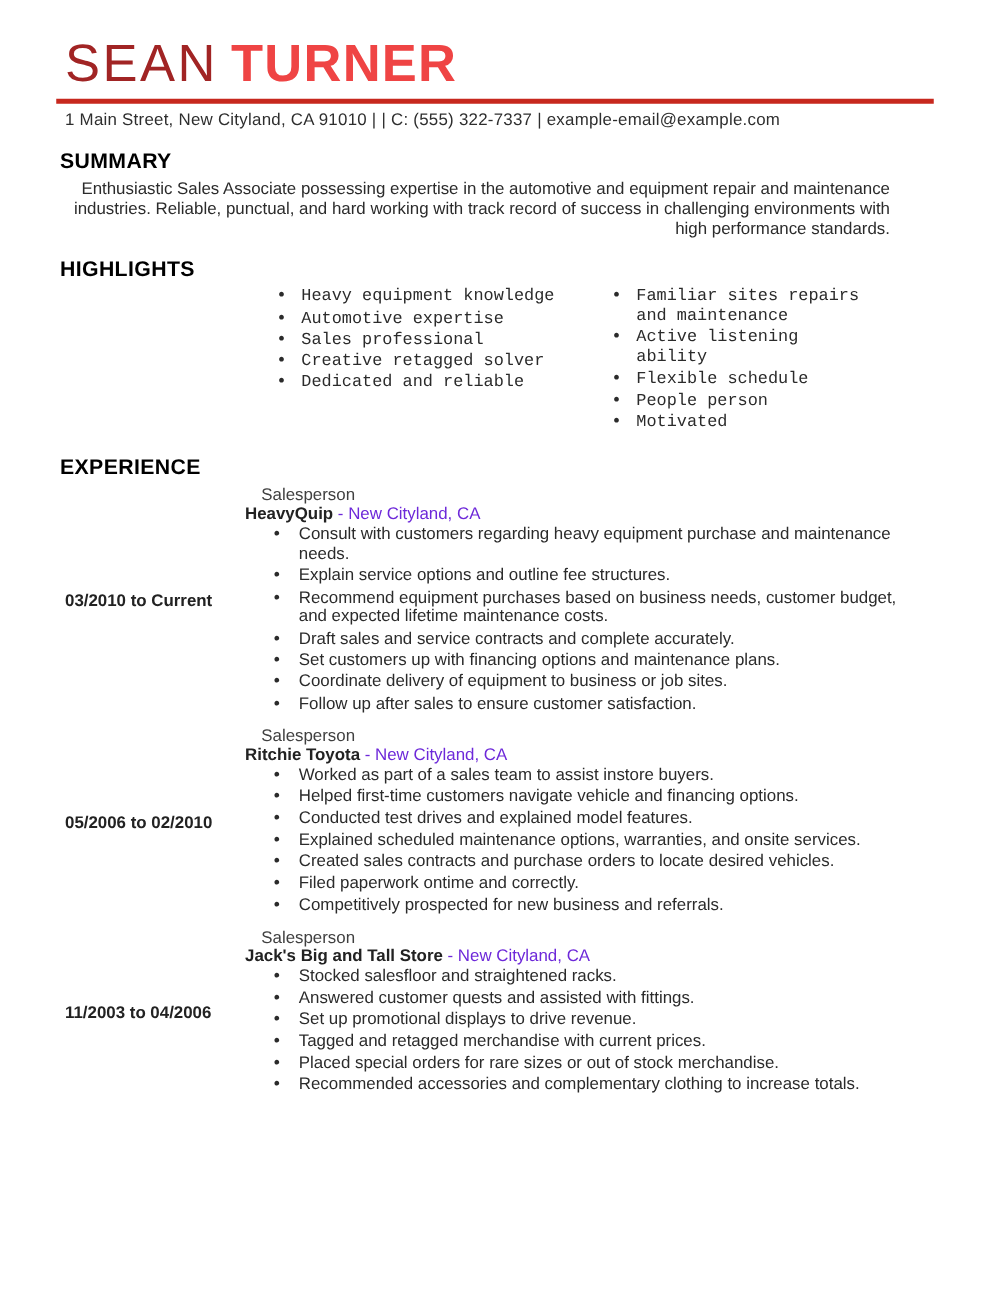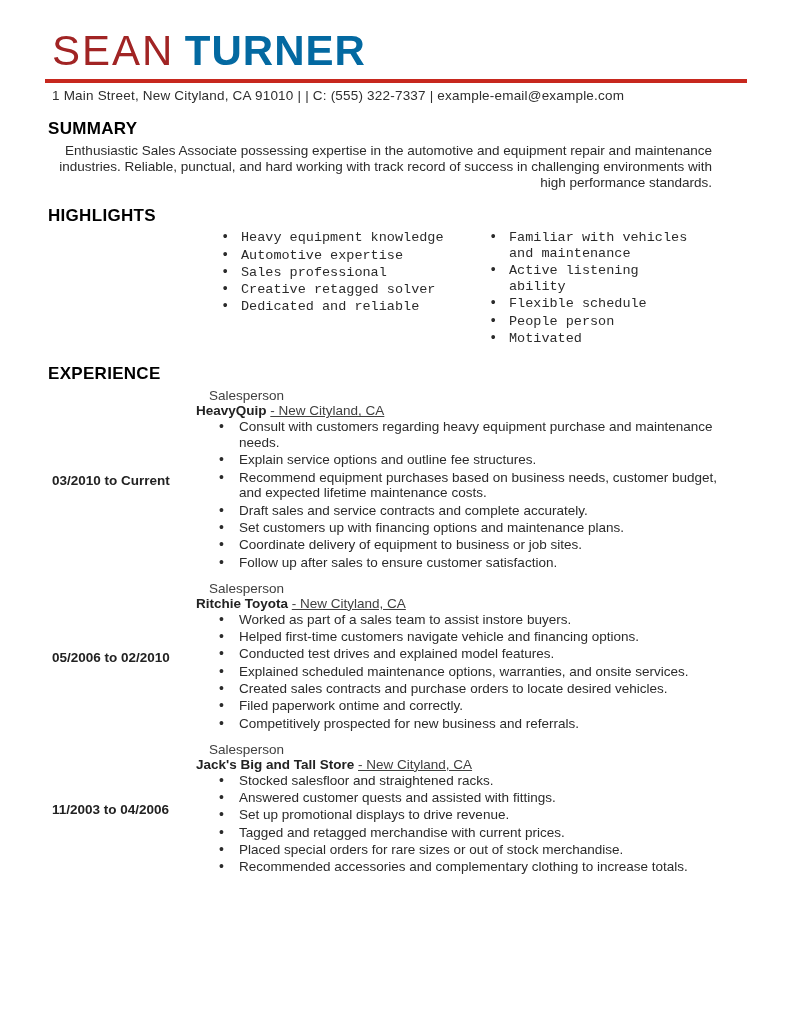--- a/index.html
+++ b/index.html
@@ -7,21 +7,21 @@
     width:800px; height:1035px; overflow:hidden;
     font-family:"Liberation Sans", sans-serif;
     color:#2b2b2b;
     -webkit-font-smoothing:antialiased;
   }
   .page { padding:30px 53px 0 45px; }
 
   
   .name-line { padding-left:7px; line-height:1; white-space:nowrap; }
   .name-first { font-size:42px; font-weight:400; color:#a12424; letter-spacing:2px; }
-  .name-last  { font-size:42px; font-weight:700; color:#0369a1; letter-spacing:1px; margin-left:6px;text-align:right; }
+  .name-last  { font-size:42px; font-weight:700; color:#ef4444; letter-spacing:1px; margin-left:6px;text-align:right; }
   .header-rule { height:4px; background:#c7281e; margin-top:7px; width:702px; }
   .contact-line { font-size:13.5px; color:#2e2e2e; padding:5px 0 0 7px; letter-spacing:0.2px; }
 
   
   .section-heading {
     font-size:17px; font-weight:700; color:#000000;
     letter-spacing:0.3px; margin:16px 0 4px 3px;
   }
 
   .body-text { font-size:13.5px; line-height:1.17;text-align:right; }
@@ -41,21 +41,21 @@
   .job { display:flex; align-items:center; margin-bottom:9px; }
   .job-dates {
     width:151px; flex-shrink:0;
     font-size:13.5px; font-weight:700; color:#222222; padding-top:1px; padding-left:7px;
     white-space:nowrap; box-sizing:border-box;
   }
   .job-body { width:540px; }
   .job-title { font-size:13.5px; font-weight:400; color:#404040;margin-left:13px; }
   .job-company-line { font-size:13.5px; margin-bottom:1px; }
   .job-company { font-weight:700; color:#222222; }
-  .job-location { color:#404040;text-decoration:underline; }
+  .job-location { color:#6d28d9; }
   .job-body ul.bullets { margin-left:22px; max-width:518px; }
 </style>
 </head>
 <body>
 
 <div class="page">
 
   <div class="name-line">
     <span class="name-first">SEAN</span>
     <span class="name-last">TURNER</span>
@@ -69,21 +69,21 @@
   <div class="section-heading">HIGHLIGHTS</div>
   <div class="hl-columns">
     <ul class="bullets hl-col-left">
       <li>Heavy equipment knowledge</li>
       <li>Automotive expertise</li>
       <li>Sales professional</li>
       <li>Creative retagged solver</li>
       <li>Dedicated and reliable</li>
     </ul>
     <ul class="bullets hl-col-right">
-      <li>Familiar with vehicles and maintenance</li>
+      <li>Familiar sites repairs and maintenance</li>
       <li>Active listening ability</li>
       <li>Flexible schedule</li>
       <li>People person</li>
       <li>Motivated</li>
     </ul>
   </div>
 
   <div class="section-heading">EXPERIENCE</div>
 
   <div class="job">

